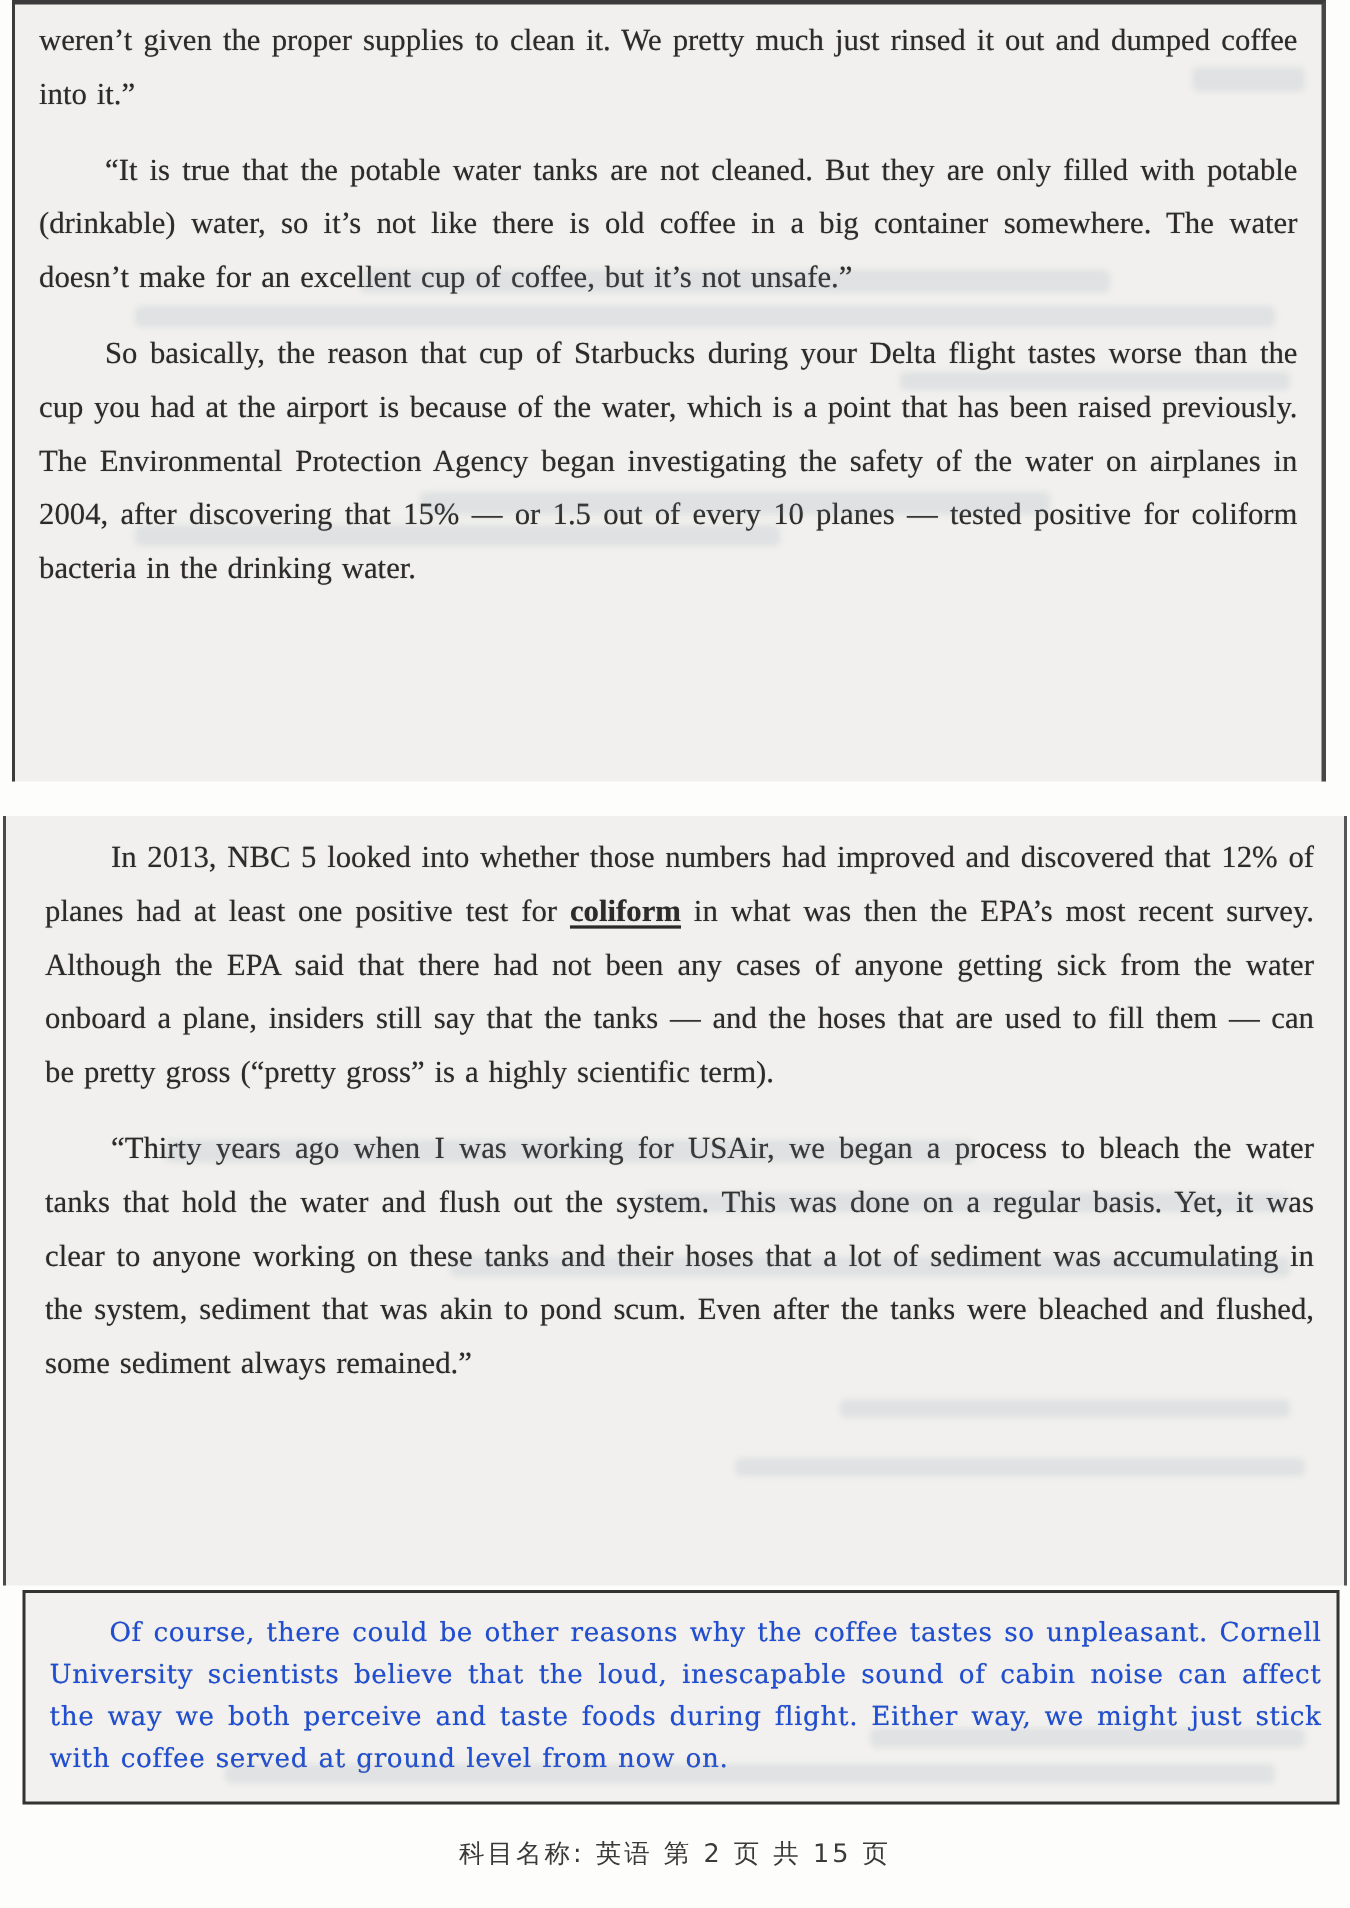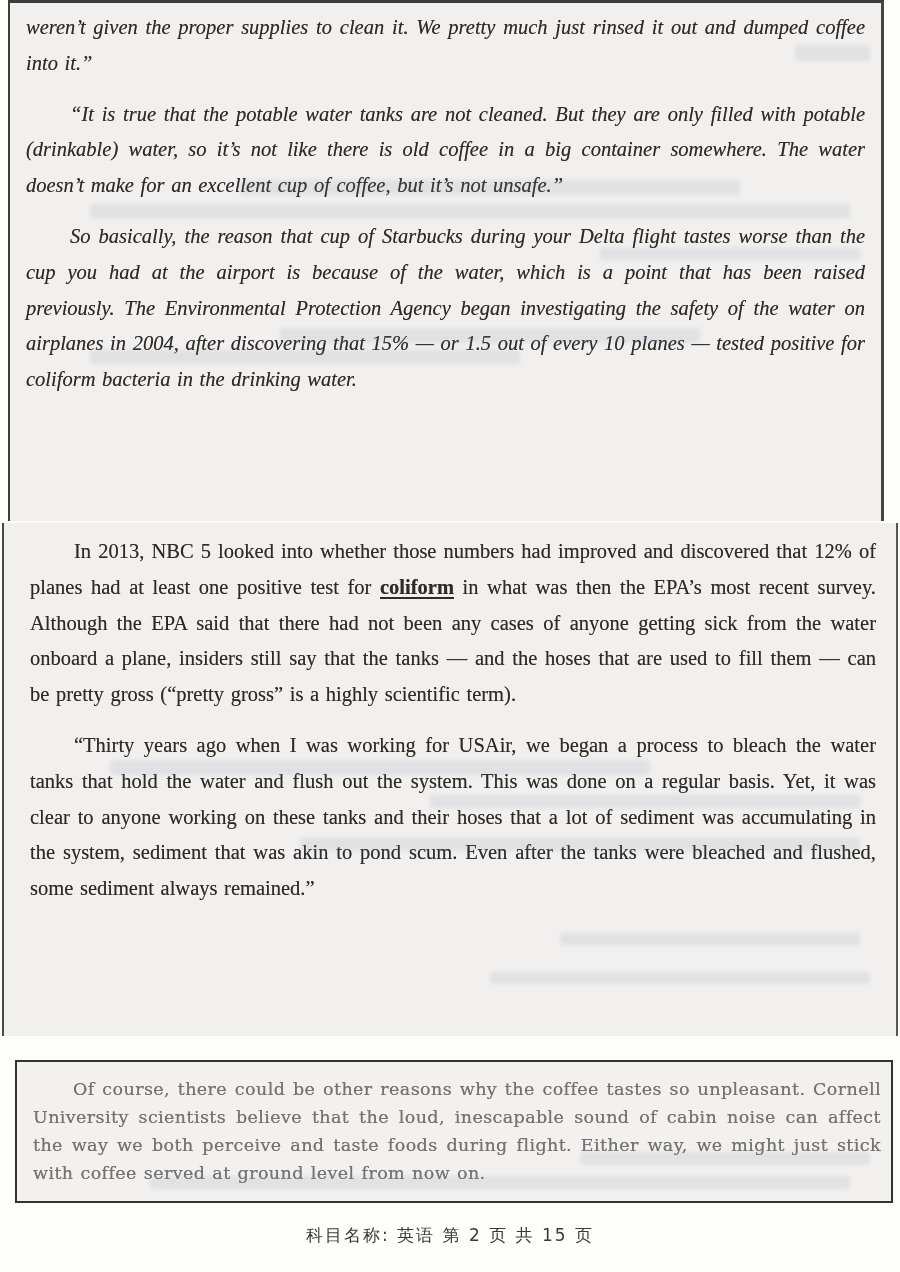--- a/index.html
+++ b/index.html
@@ -21,24 +21,23 @@
     box-sizing: border-box;
     background: #f1f0ee;
   }
   .scan-top {
     left: 8px; top: 0;
     width: 876px; height: 521px;
     border-top: 3px solid #3c3c3c;
     border-left: 2px solid #3c3c3c;
     border-right: 3px solid #474747;
     padding: 7px 16px 0 16px;
-    font-style: italic;
   }
   .scan-middle {
-    left: 2px; top: 523px;
+    left: 2px; top: 544px;
     width: 896px; height: 513px;
     border-left: 2px solid #4a4a4a;
     border-right: 2px solid #565656;
     padding: 11px 20px 0 26px;
   }
   .scan-bottom {
     left: 15px; top: 1060px;
     width: 878px; height: 143px;
     border: 2px solid #333333;
     padding: 13px 10px 0 16px;
@@ -62,21 +61,21 @@
   }
   .para3 {
     margin: 0;
     font-family: "DejaVu Serif", serif;
     font-size: 17.5px;
     line-height: 28px;
     text-align: justify;
     text-indent: 40px;
     letter-spacing: 0.4px;
     word-spacing: 1px;
-    color: #737373;
+    color: #1d4ed8;
     text-shadow: 0 0 0.5px rgba(38,36,32,0.5);
   }
   .footer {
     position: absolute;
     left: 0; top: 1224px;
     width: 900px;
     text-align: center;
     font-size: 17px;
     letter-spacing: 2px;
     color: #3c3a38;

